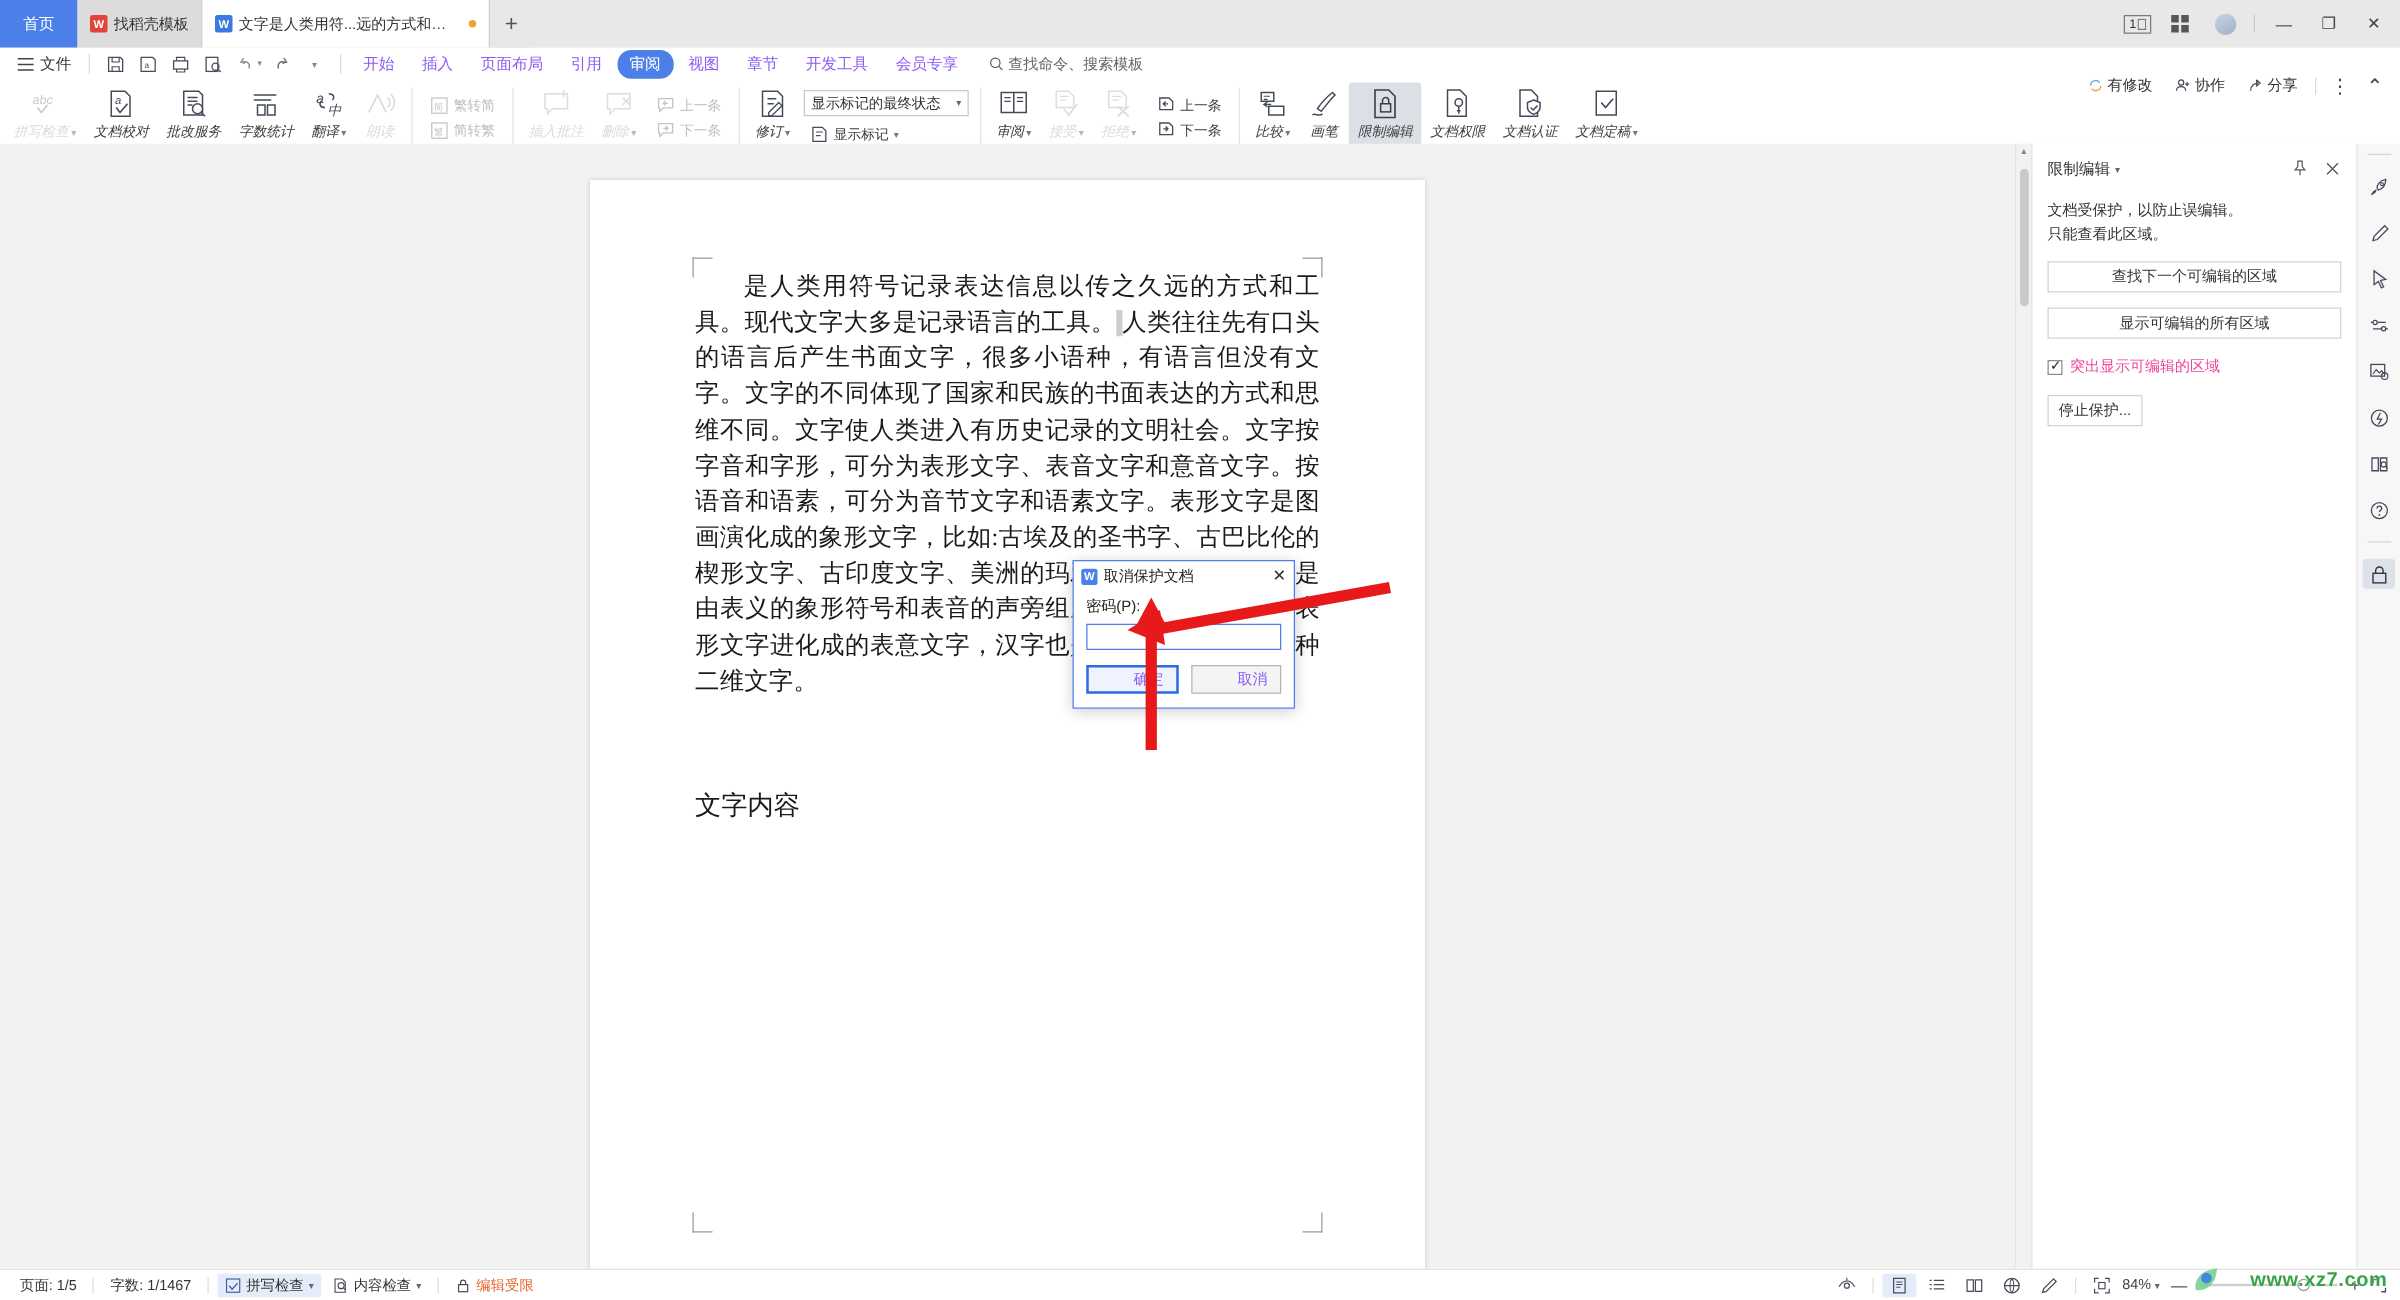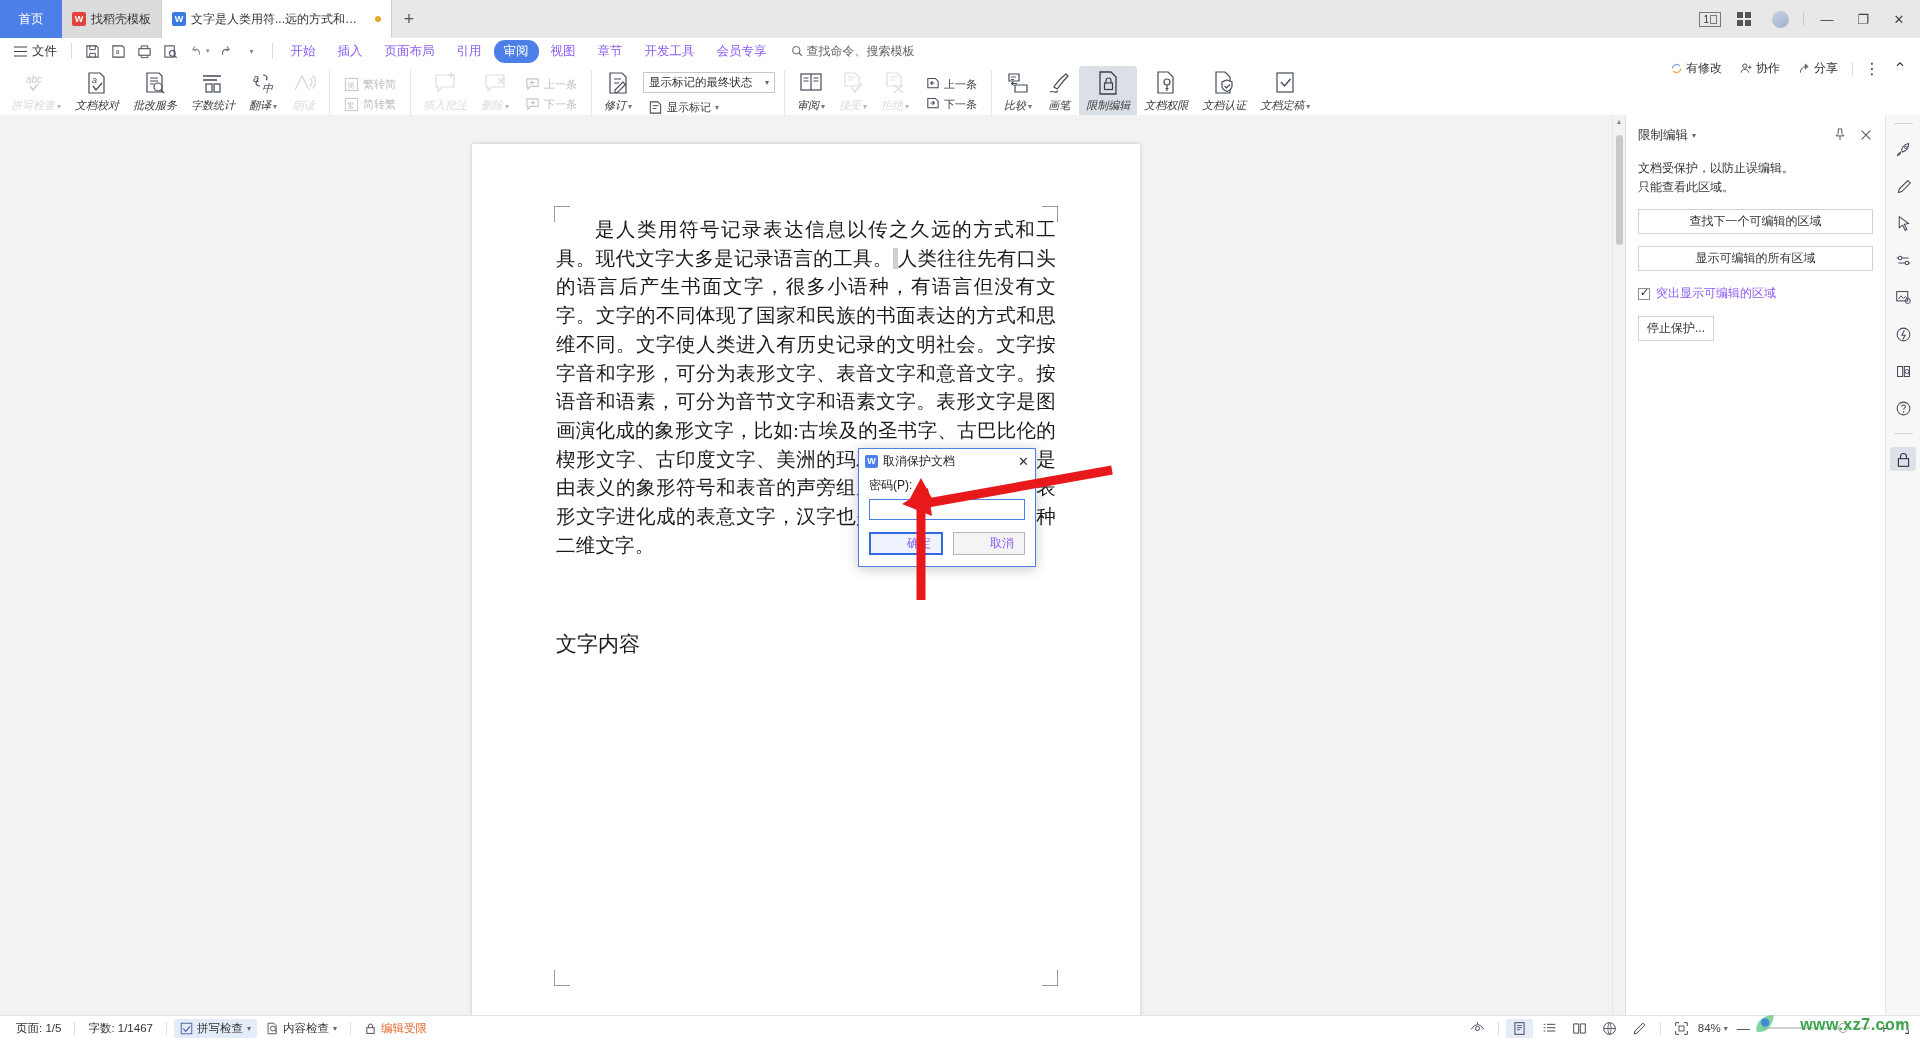--- a/index.html
+++ b/index.html
@@ -101,21 +101,21 @@
 
   
   .rpanel { width: 260px; background: #fff; border-left: 1px solid #e0e0e0; padding: 8px 12px; position: relative;}
   .rp-head { display: flex; align-items: center; height: 24px; }
   .rp-title { font-size: 12.5px; color: #333; }
   .rp-caret { font-size: 8px; color: #666; margin-left: 4px; }
   .rp-acts { margin-left: auto; display: flex; gap: 12px; color: #555; }
   .rp-text { font-size: 12px; color: #333; line-height: 19px; margin-top: 12px; }
   .rp-btn { width: 100%; height: 25px; border: 1px solid #d2d2d2; background: #fff;
     font-size: 12px; color: #333; cursor: pointer; margin-top: 12px; }
-  .rp-check { display: flex; align-items: center; gap: 6px; margin-top: 14px; font-size: 12px; color: #8b5cf6; cursor: pointer;}
+  .rp-check { display: flex; align-items: center; gap: 6px; margin-top: 14px; font-size: 12px; color: #ec4899; cursor: pointer;}
   .cb { width: 12px; height: 12px; border: 1px solid #8e8e8e; background: #fff; position: relative; }
   .cb.on::after { content: "✓"; position: absolute; left: 1px; top: -3px; font-size: 11px; color: #222; }
   .rp-btn.small { width: 76px; margin-top: 14px; }
 
   
   .rail { width: 35px; background: #f7f7f7; border-left: 1px solid #e5e5e5;
     display: flex; flex-direction: column; align-items: center; padding-top: 8px; gap: 13px; }
   .rail .ri { width: 26px; height: 24px; display: flex; align-items: center; justify-content: center;
     color: #44485a; cursor: pointer; border-radius: 3px; }
   .rail .ri.sel { background: #dde1e8; }

